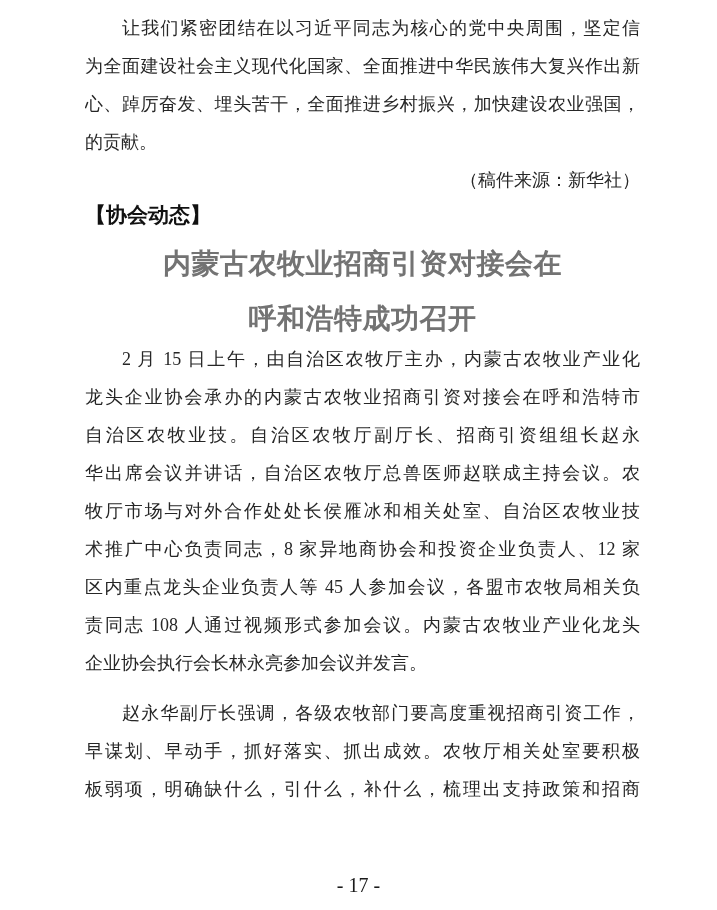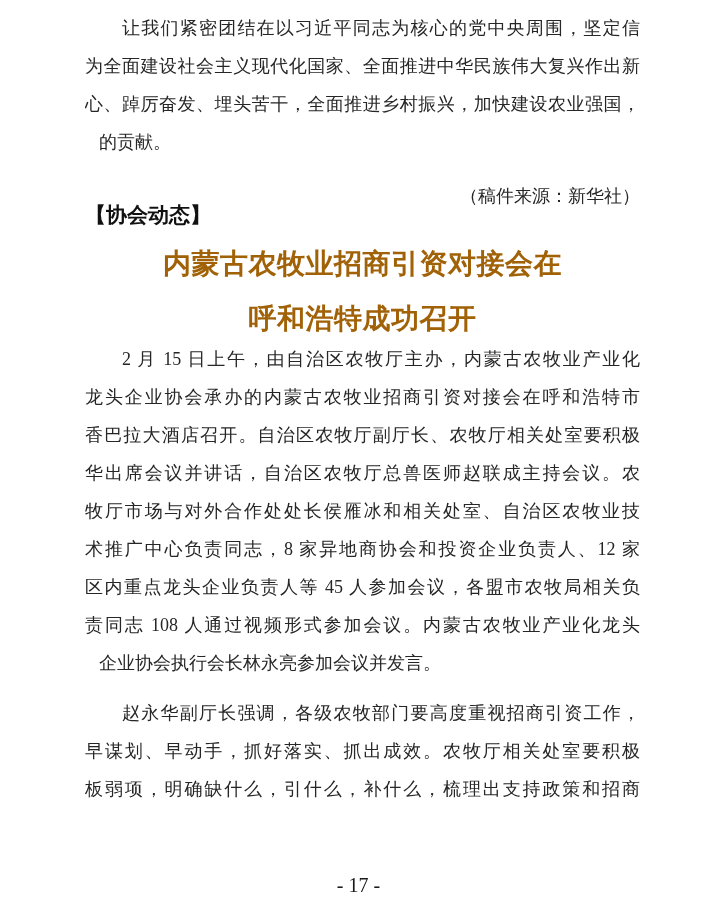--- a/index.html
+++ b/index.html
@@ -28,21 +28,20 @@
     text-align: justify;
     text-align-last: justify;
     text-justify: inter-character;
     overflow: hidden;
   }
   .bodyline.indent {
     padding-left: 37px;
   }
   .bodyline.paraend {
     text-align-last: left;
-    margin-left: 14px;
   }
   .bodyline.rightalign {
     text-align: right;
     text-align-last: right;
   }
   .section-header {
     font-family: "Liberation Sans", "DejaVu Sans", sans-serif;
     font-weight: bold;
     font-size: 21px;
     line-height: 38px;
@@ -50,21 +49,21 @@
     color: #111111;
     text-align: right;
     text-align-last: left;
   }
   .title-line {
     font-size: 28px;
     font-weight: bold;
     line-height: 55px;
     height: 55px;
     text-align: center;
-    color: #a16207;
+    color: #737373;
     letter-spacing: 0.5px;
   }
   .page-number {
     position: absolute;
     top: 875px;
     left: 0;
     width: 717px;
     text-align: center;
     font-size: 20px;
     line-height: 20px;
@@ -76,37 +75,37 @@
 
 <div class="page">
 
   <div class="textcol" style="top: 9px;">
     <div class="bodyline indent">让我们紧密团结在以习近平同志为核心的党中央周围，坚定信</div>
     <div class="bodyline">为全面建设社会主义现代化国家、全面推进中华民族伟大复兴作出新</div>
     <div class="bodyline">心、踔厉奋发、埋头苦干，全面推进乡村振兴，加快建设农业强国，</div>
     <div class="bodyline paraend">的贡献。</div>
   </div>
 
-  <div class="textcol" style="top: 178px; font-family: Liberation Mono, monospace;">
+  <div class="textcol" style="top: 161px;">
     <div class="bodyline rightalign">（稿件来源：新华社）</div>
   </div>
 
   <div class="textcol" style="top: 196px;">
     <div class="section-header">【协会动态】</div>
   </div>
 
   <div class="textcol" style="top: 236px;">
     <div class="title-line">内蒙古农牧业招商引资对接会在</div>
     <div class="title-line">呼和浩特成功召开</div>
   </div>
 
   <div class="textcol" style="top: 340px;">
     <div class="bodyline indent">2 月 15 日上午，由自治区农牧厅主办，内蒙古农牧业产业化</div>
     <div class="bodyline">龙头企业协会承办的内蒙古农牧业招商引资对接会在呼和浩特市</div>
-    <div class="bodyline">香巴拉大酒店召开。自治区农牧厅副厅长、农牧厅相关处室要积极</div>
+    <div class="bodyline">自治区农牧业技。自治区农牧厅副厅长、招商引资组组长赵永</div>
     <div class="bodyline">华出席会议并讲话，自治区农牧厅总兽医师赵联成主持会议。农</div>
     <div class="bodyline">牧厅市场与对外合作处处长侯雁冰和相关处室、自治区农牧业技</div>
     <div class="bodyline">术推广中心负责同志，8 家异地商协会和投资企业负责人、12 家</div>
     <div class="bodyline">区内重点龙头企业负责人等 45 人参加会议，各盟市农牧局相关负</div>
     <div class="bodyline">责同志 108 人通过视频形式参加会议。内蒙古农牧业产业化龙头</div>
     <div class="bodyline paraend">企业协会执行会长林永亮参加会议并发言。</div>
   </div>
 
   <div class="textcol" style="top: 694px;">
     <div class="bodyline indent">赵永华副厅长强调，各级农牧部门要高度重视招商引资工作，</div>

